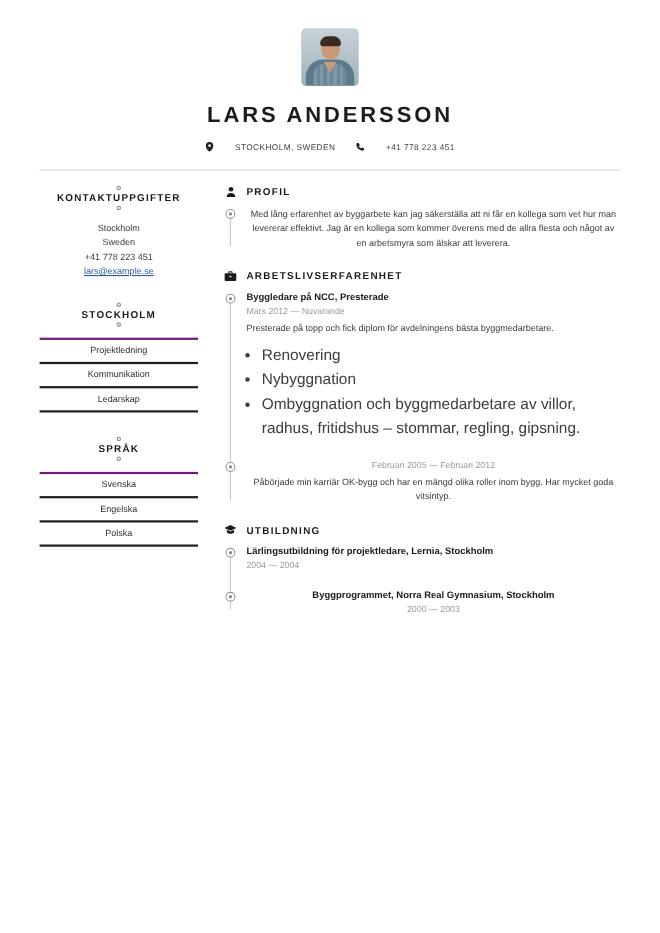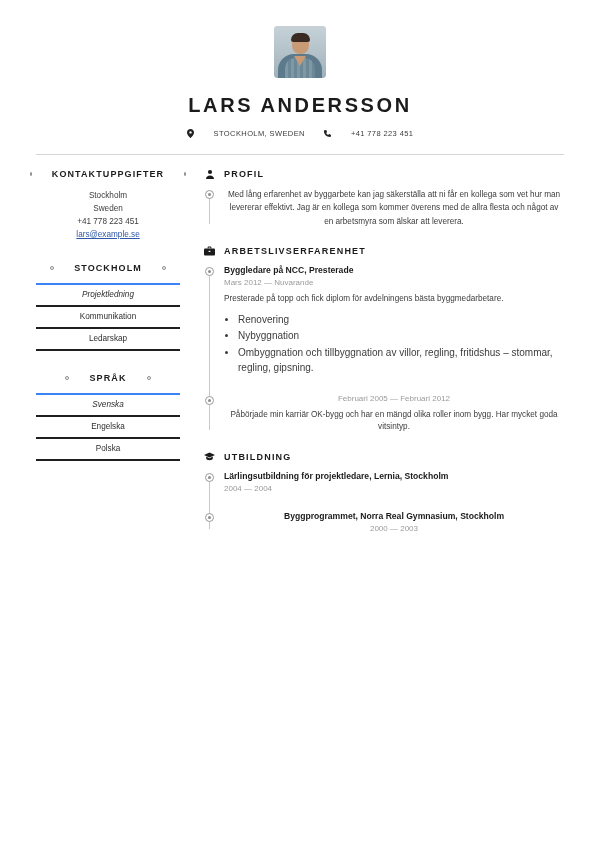--- a/index.html
+++ b/index.html
@@ -103,26 +103,27 @@
     padding-top: 14px;
   }
   .left-col { width: 160px; padding-right: 16px; }
   .right-col { flex: 1; padding-left: 8px; }
 
   
   .side-head {
     display: flex;
     align-items: center;
     justify-content: center;
-    gap: 20px;
+    gap: 2px;
     font-size: 9px;
     font-weight: bold;
     letter-spacing: 1.1px;
     color: #1b1b1b;
     margin-bottom: 10px;
+    flex-direction: column;
   }
   .side-head .dot {
     width: 4px; height: 4px;
     border: 1px solid #8a8a8a;
     border-radius: 50%;
     display: inline-block;
   }
   .side-item {
     text-align: center;
     font-size: 8.2px;
@@ -133,21 +134,21 @@
   .side-link { color: #2f57a8; text-decoration: underline; }
   .bar-list { margin-top: 2px; }
   .bar-item {
     text-align: center;
     font-size: 8.2px;
     color: #2e2e2e;
     padding: 5px 0 6px 0;
     border-bottom: 2px solid #1f1f1f;
     position: relative;
   }
-  .bar-item:first-child { border-top: 2px solid #3b82f6; font-style: italic; }
+  .bar-item:first-child { border-top: 2px solid #701a75; }
   .block-gap { height: 22px; }
 
   
   .section { margin-bottom: 18px; }
   .sec-head {
     display: flex;
     align-items: center;
     gap: 9px;
     margin-bottom: 9px;
   }
@@ -197,21 +198,21 @@
     color: #9a9a9a;
     margin-bottom: 6px;
   }
   .entry-text {
     font-size: 8.2px;
     line-height: 1.55;
     color: #3c3c3c;
   }
   .bullets { margin: 6px 0 0 14px; }
   .bullets li {
-    font-size: 10px;
+    font-size: 14px;
     line-height: 1.55;
     color: #3c3c3c;
     margin-bottom: 1px;
   }
   .profile-text {
     font-size: 8.2px;
     line-height: 1.62;
     color: #3c3c3c;
   }
 </style>
@@ -339,21 +340,21 @@
           <div class="tl-line"></div>
 
           <div class="entry">
             <div class="marker"></div>
             <div class="entry-title">Byggledare på NCC, Presterade</div>
             <div class="entry-date">Mars 2012 — Nuvarande</div>
             <div class="entry-text">Presterade på topp och fick diplom för avdelningens bästa byggmedarbetare.</div>
             <ul class="bullets">
               <li>Renovering</li>
               <li>Nybyggnation</li>
-              <li>Ombyggnation och tillbyggnation av villor, regling, fritidshus – stommar, regling, gipsning.</li>
+              <li>Ombyggnation och byggmedarbetare av villor, radhus, fritidshus – stommar, regling, gipsning.</li>
             </ul>
           </div>
 
           <div class="entry" style="margin-top:18px;">
             <div class="marker"></div>
             <div class="entry-date">Februari 2005 — Februari 2012</div>
             <div class="entry-text">Påbörjade min karriär OK-bygg och har en mängd olika roller inom bygg. Har mycket goda vitsintyp.</div>
           </div>
         </div>
       </div>

